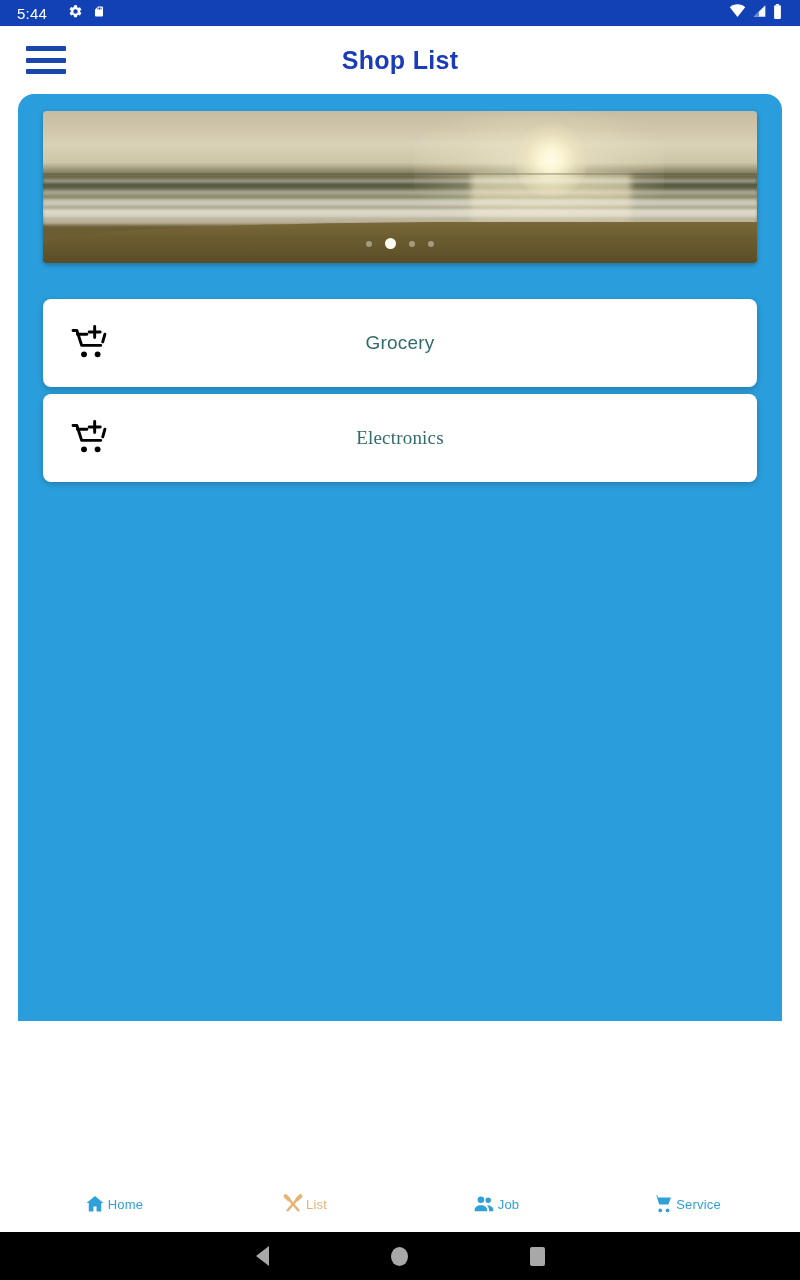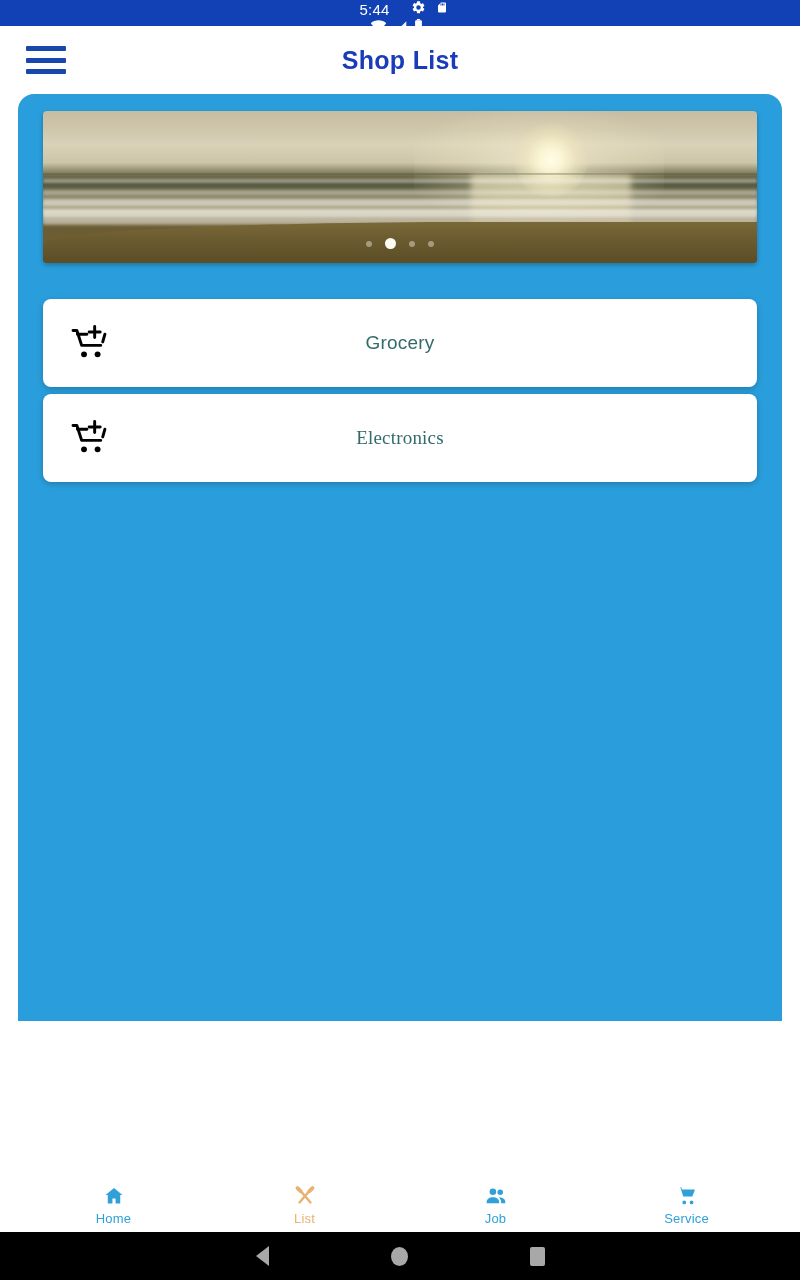--- a/index.html
+++ b/index.html
@@ -16,21 +16,20 @@
   }
 
   
   .statusbar {
     position:absolute; top:0; left:0;
     width:800px; height:26px;
     background:#1241b5;
     display:flex; align-items:center;
     padding:0 10px;
     color:#ffffff;
-    flex-direction:column;
   }
   .sb-time {
     font-size:15px; font-weight:400; letter-spacing:0.2px;
     color:#ffffff; margin-right:11px; margin-left:7px;
   }
   .sb-left-icons { display:flex; align-items:center; gap:10px; }
   .sb-spacer { flex:1; }
   .sb-right-icons { display:flex; align-items:center; gap:6px; margin-right:8px; }
 
   
@@ -186,21 +185,21 @@
   .bottomnav {
     position:absolute; left:18px; top:1176px;
     width:764px; height:56px;
     background:#ffffff;
     border-top-left-radius:32px;
     border-top-right-radius:32px;
     display:flex; align-items:center;
   }
   .navitem {
     flex:1;
-    display:flex; flex-direction:column; align-items:center; justify-content:center;
+    display:flex; flex-direction:row; align-items:center; justify-content:center;
     gap:2px; cursor:pointer;
   }
   .navitem .navicon { height:26px; display:flex; align-items:center; justify-content:center; }
   .navitem .navlabel { font-size:13px; letter-spacing:0.2px; }
   .nav-blue .navlabel { color:#2fa0d8; }
   .nav-orange .navlabel { color:#e8b273; }
 
   
   .androidnav {
     position:absolute; left:0; top:1232px;

